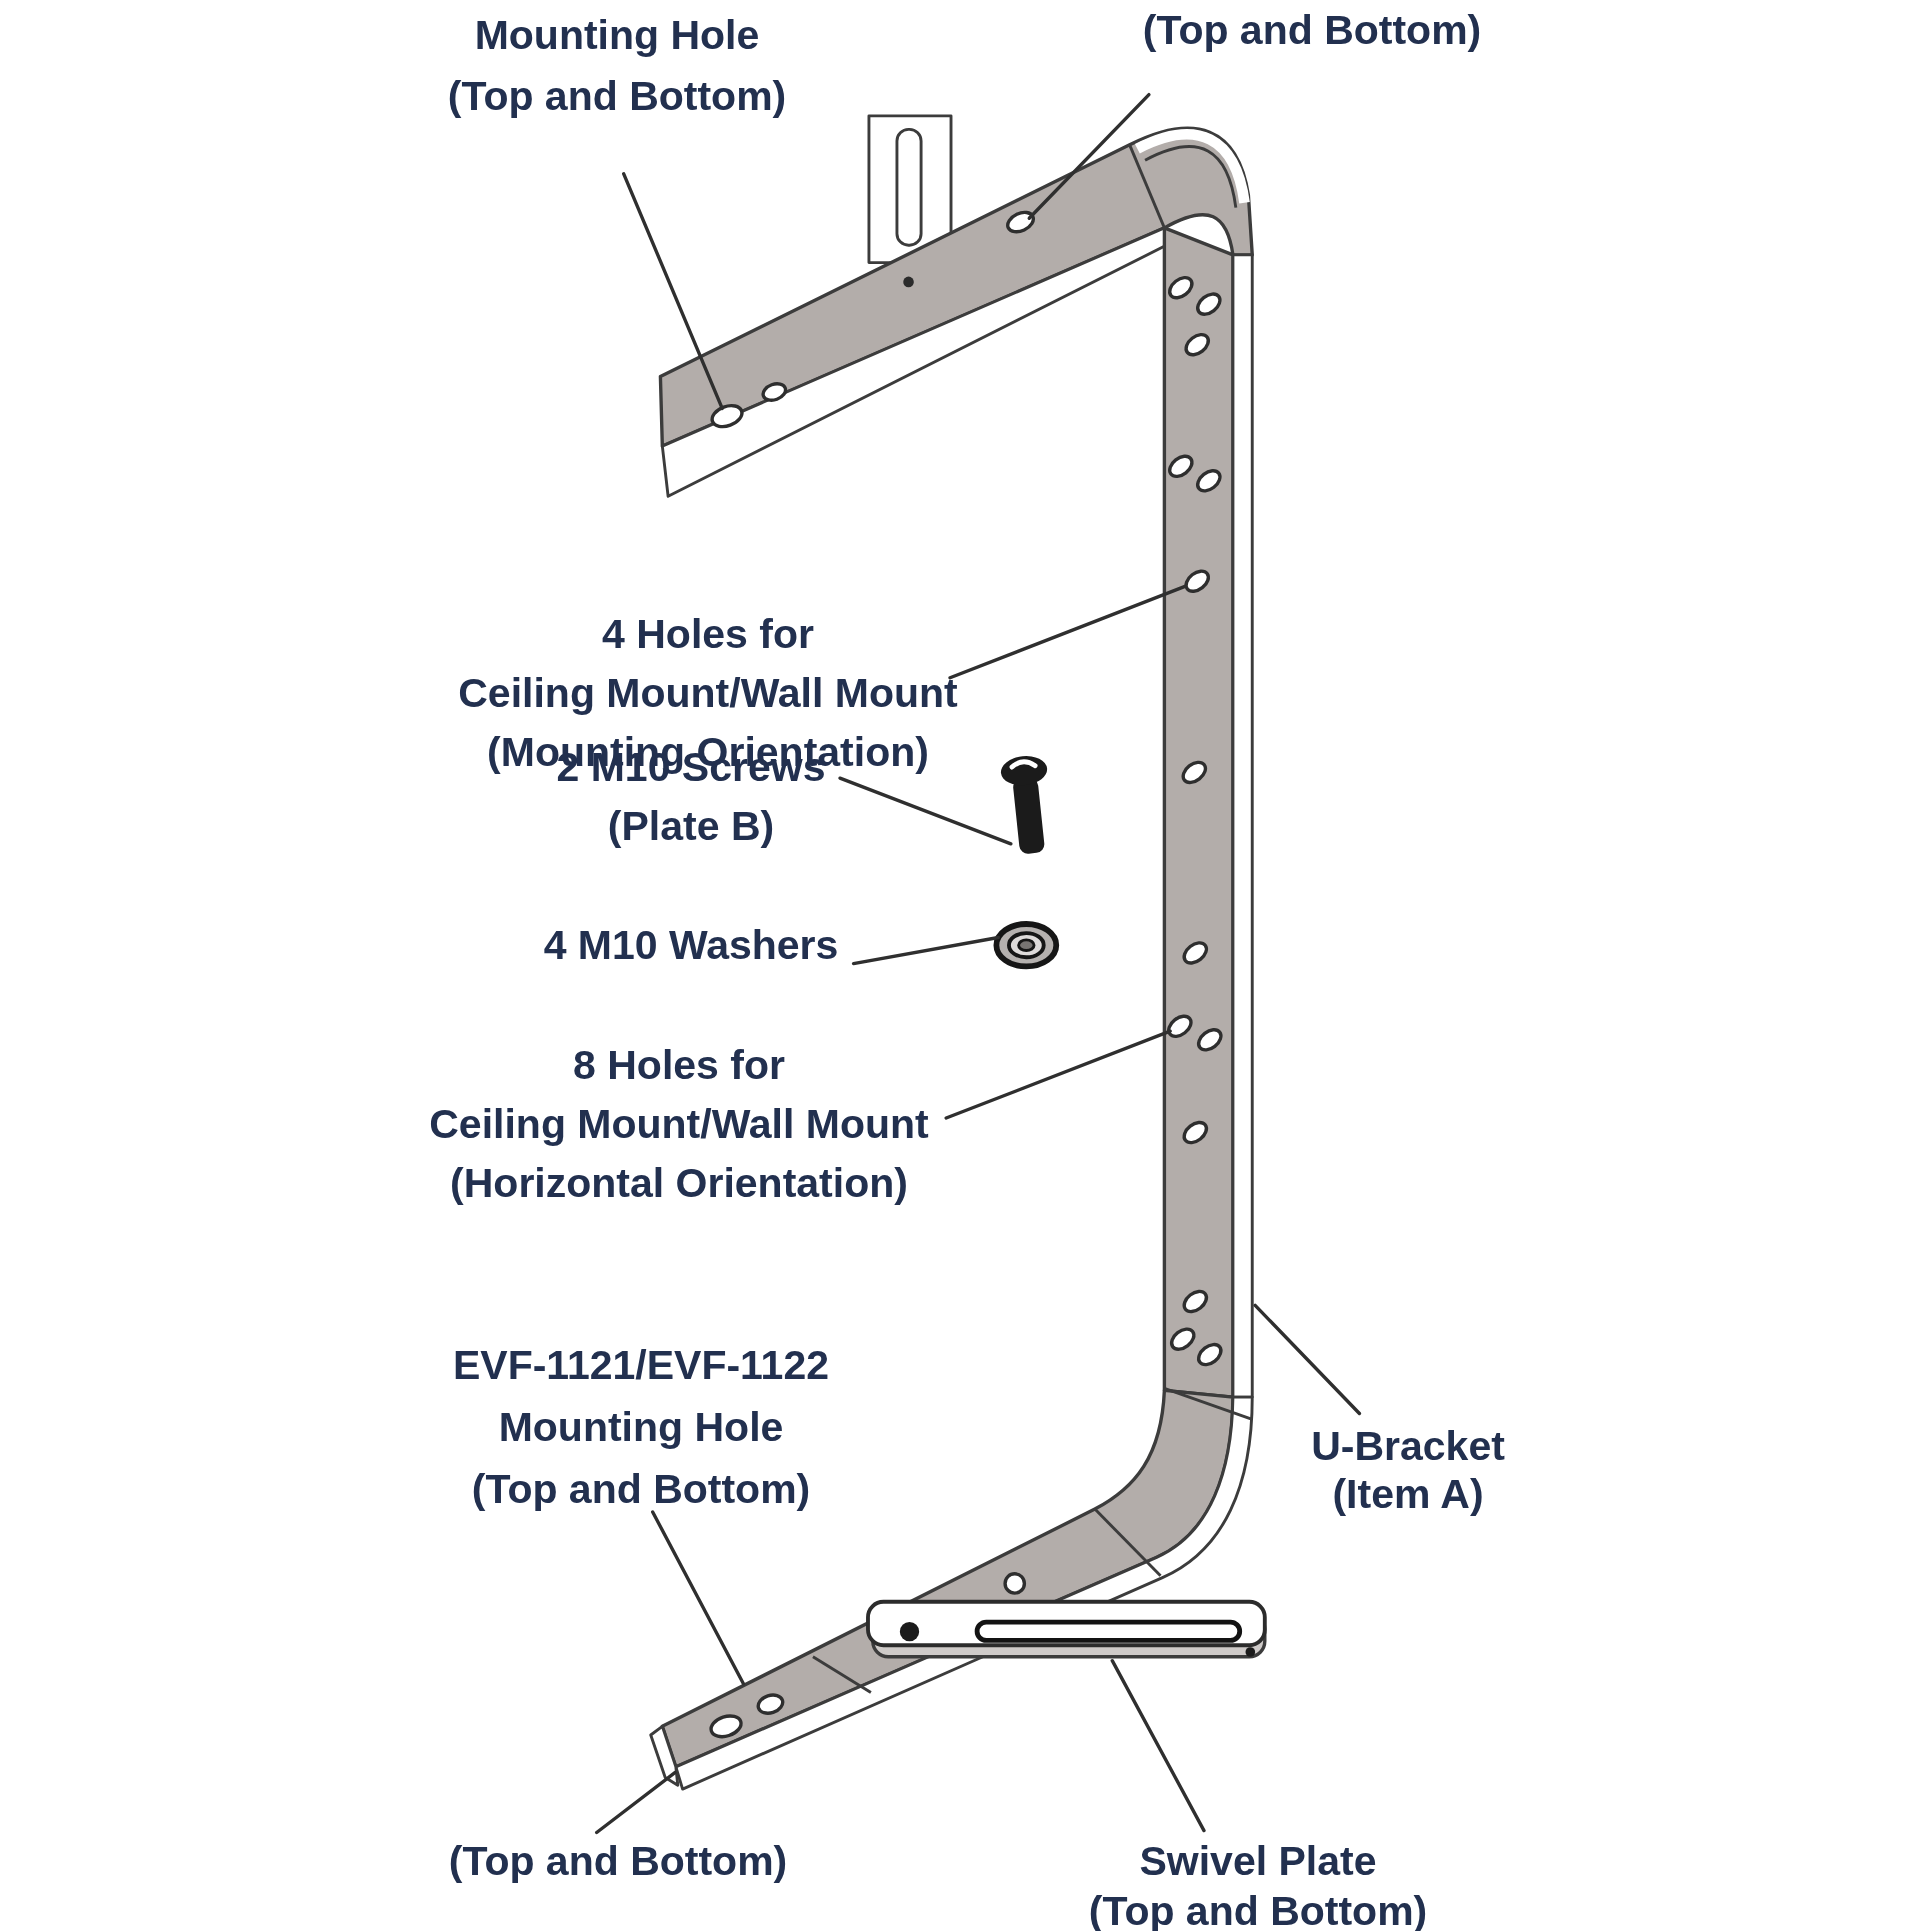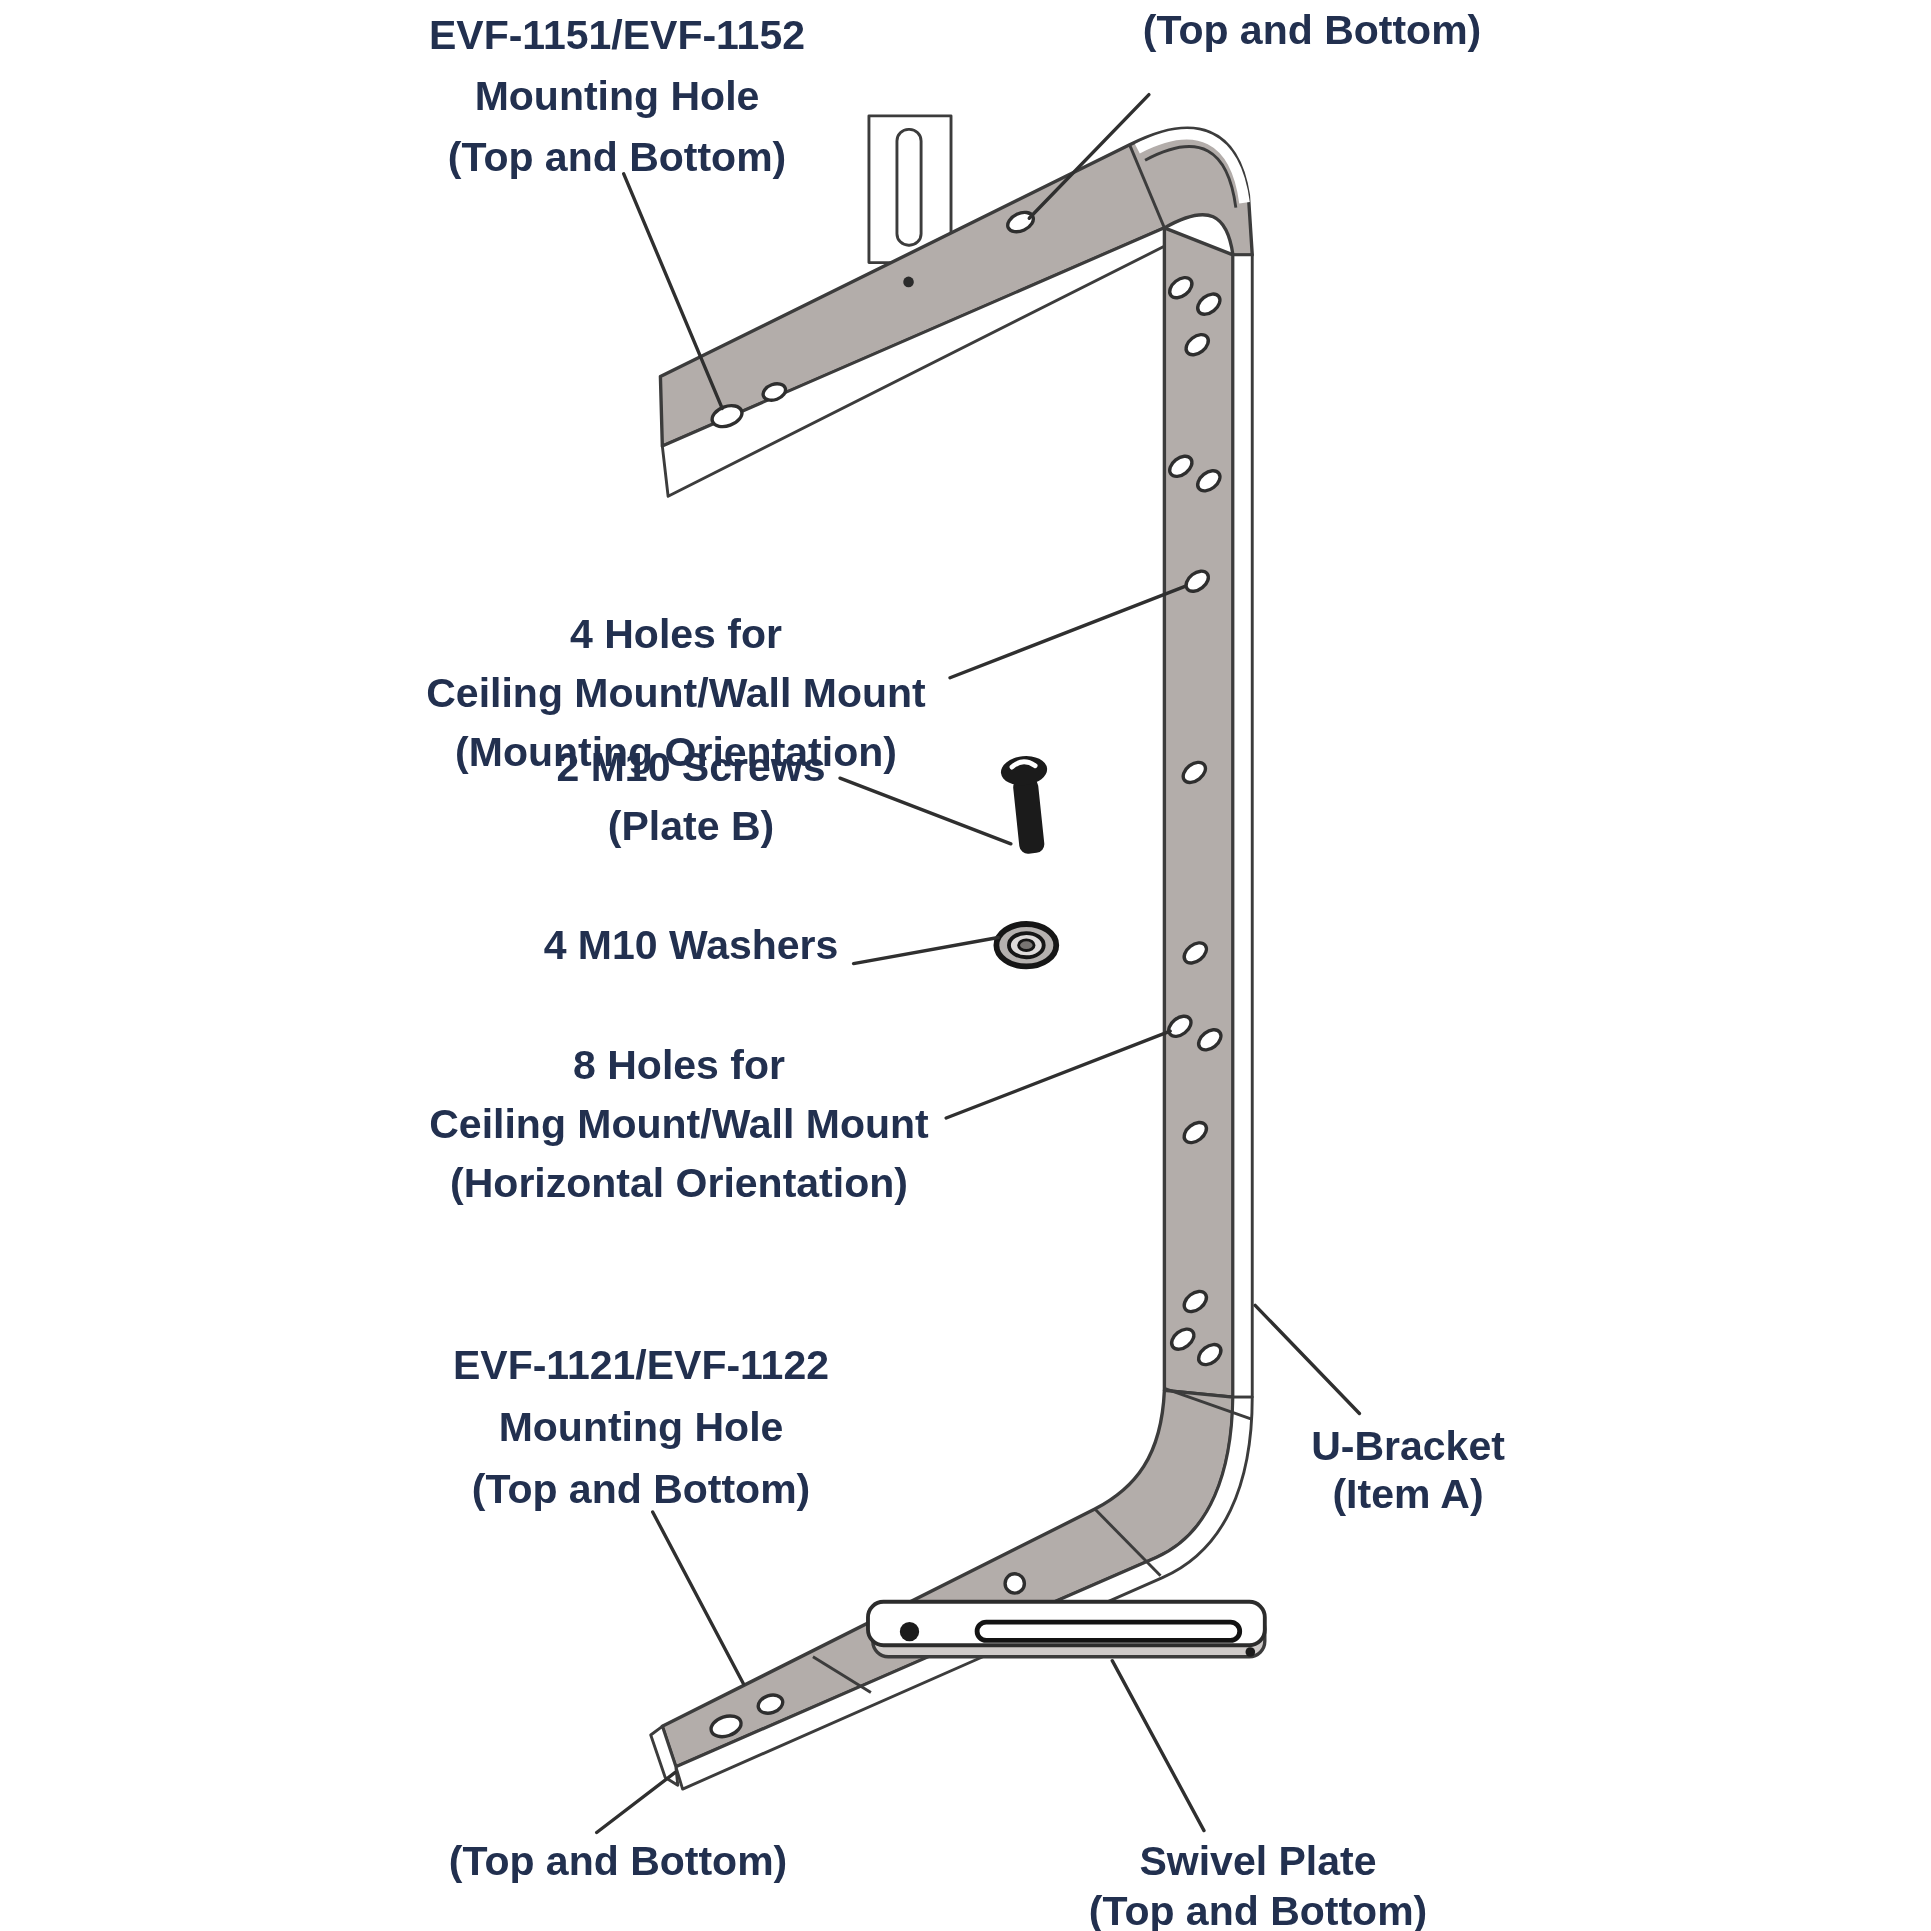--- a/index.html
+++ b/index.html
@@ -109,30 +109,29 @@
       <line class="leader" x1="884" y1="998" x2="1034" y2="971"></line>
       <line class="leader" x1="980" y1="1158" x2="1212" y2="1068"></line>
       <line class="leader" x1="676" y1="1566" x2="770" y2="1744"></line>
       <line class="leader" x1="1300" y1="1352" x2="1408" y2="1464"></line>
       <line class="leader" x1="618" y1="1898" x2="699" y2="1836"></line>
       <line class="leader" x1="1152" y1="1720" x2="1247" y2="1896"></line>
     </g>
   </svg>
 
   <div class="lbl" style="left:617px;top:4.8px;line-height:61px;">
-    <div>EVF-1151/EVF-1152</div>
     <div>Mounting Hole</div>
     <div>(Top and Bottom)</div>
   </div>
 
   <div class="lbl" style="left:1312px;top:1px;line-height:58px;">
     <div>(Top and Bottom)</div>
   </div>
 
-  <div class="lbl" style="left:676px;top:605px;text-align:center;">
+  <div class="lbl" style="left:708px;top:605px;text-align:center;">
     <div>4 Holes for</div>
     <div>Ceiling Mount/Wall Mount</div>
     <div>(Mounting Orientation)</div>
   </div>
 
   <div class="lbl" style="left:691px;top:738px;">
     <div>2 M10 Screws</div>
     <div>(Plate B)</div>
   </div>
 

